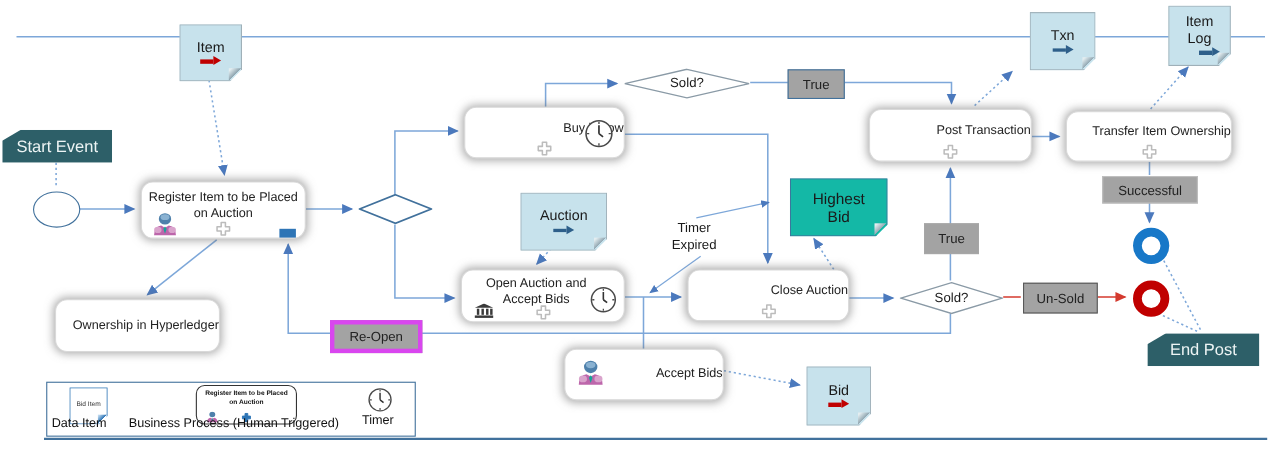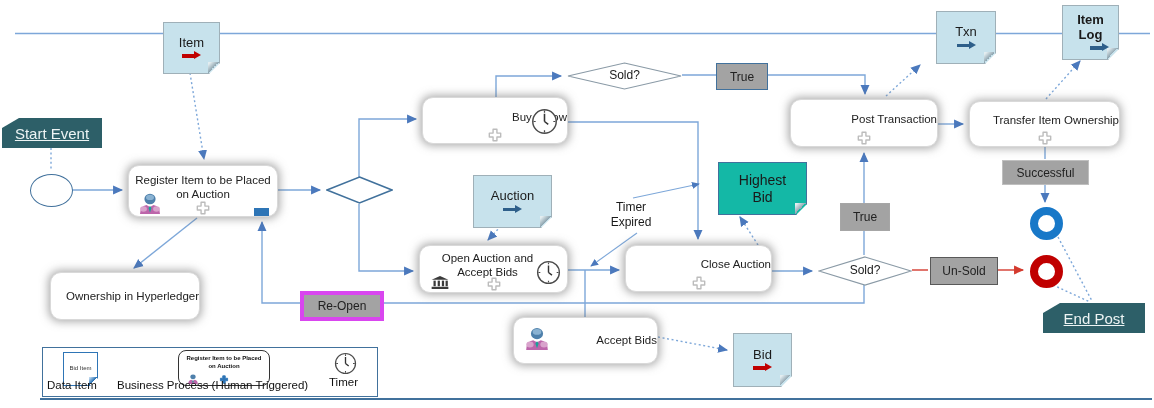--- a/index.html
+++ b/index.html
@@ -35,21 +35,20 @@
   .dataobj.accent { border:1.6px solid #41719c; background:#14b8a6; font-size:14px;justify-content:center; }
   .flowarrow { position:relative; display:inline-block; width:21px; height:9px; }
   .flowarrow::before { content:""; position:absolute; left:1px; top:3px; width:12px; height:3.2px; background:currentColor; }
   .flowarrow::after { content:""; position:absolute; left:13px; top:0; border-left:7px solid currentColor; border-top:4.5px solid transparent; border-bottom:4.5px solid transparent; }
   .c-red { color:#c00000; } .c-blue { color:#2e5f8a; }
 
   .banner {
     position:absolute; background:#2d5f68; color:#edf4f4; font-size:15px;
     display:flex; align-items:center; justify-content:center; z-index:3;
     clip-path:polygon(0 100%,0 10px,17px 0,100% 0,100% 100%);
-    text-decoration:underline;
   }
   .labelbox {
     position:absolute; background:#a3a3a3; display:flex; align-items:center; justify-content:center;
     font-size:12px; z-index:4; color:#222;
   }
   .gateway { position:absolute; z-index:3; }
   .gateway span { position:absolute; left:0; right:0; top:50%; transform:translateY(-54%); text-align:center; font-size:12px; }
   .donut { position:absolute; border-radius:50%; background:#fff; z-index:3; }
   .freelabel { position:absolute; font-size:12px; text-align:center; line-height:1.25; z-index:3; }
   .startcircle { position:absolute; left:30px; top:174px; width:41px; height:31px; border:1.4px solid #41719c; border-radius:50%; background:#fff; z-index:3; }
@@ -135,21 +134,21 @@
 
   <div class="dataobj" style="left:163px;top:22px;width:55px;height:50px;">
     <span>Item</span>
     <span class="flowarrow c-red"></span>
   </div>
   <div class="dataobj" style="left:897px;top:11px;width:58px;height:51px;margin-left:39px;">
     <span>Txn</span>
     <span class="flowarrow c-blue"></span>
   </div>
   <div class="dataobj" style="left:1062px;top:5px;width:55px;height:53px;">
-    <span style="width:40px;font-weight:bold;">Item Log</span>
+    <span style="width:40px;">Item Log</span>
     <span class="flowarrow c-blue" style="margin-left:18px;"></span>
   </div>
   <div class="dataobj" style="left:473px;top:175px;width:77px;height:51px;">
     <span>Auction</span>
     <span class="flowarrow c-blue"></span>
   </div>
   <div class="dataobj accent" style="left:718px;top:162px;width:87px;height:51px;">
     <span style="width:60px;">Highest Bid</span>
   </div>
   <div class="dataobj" style="left:733px;top:333px;width:57px;height:52px;">

